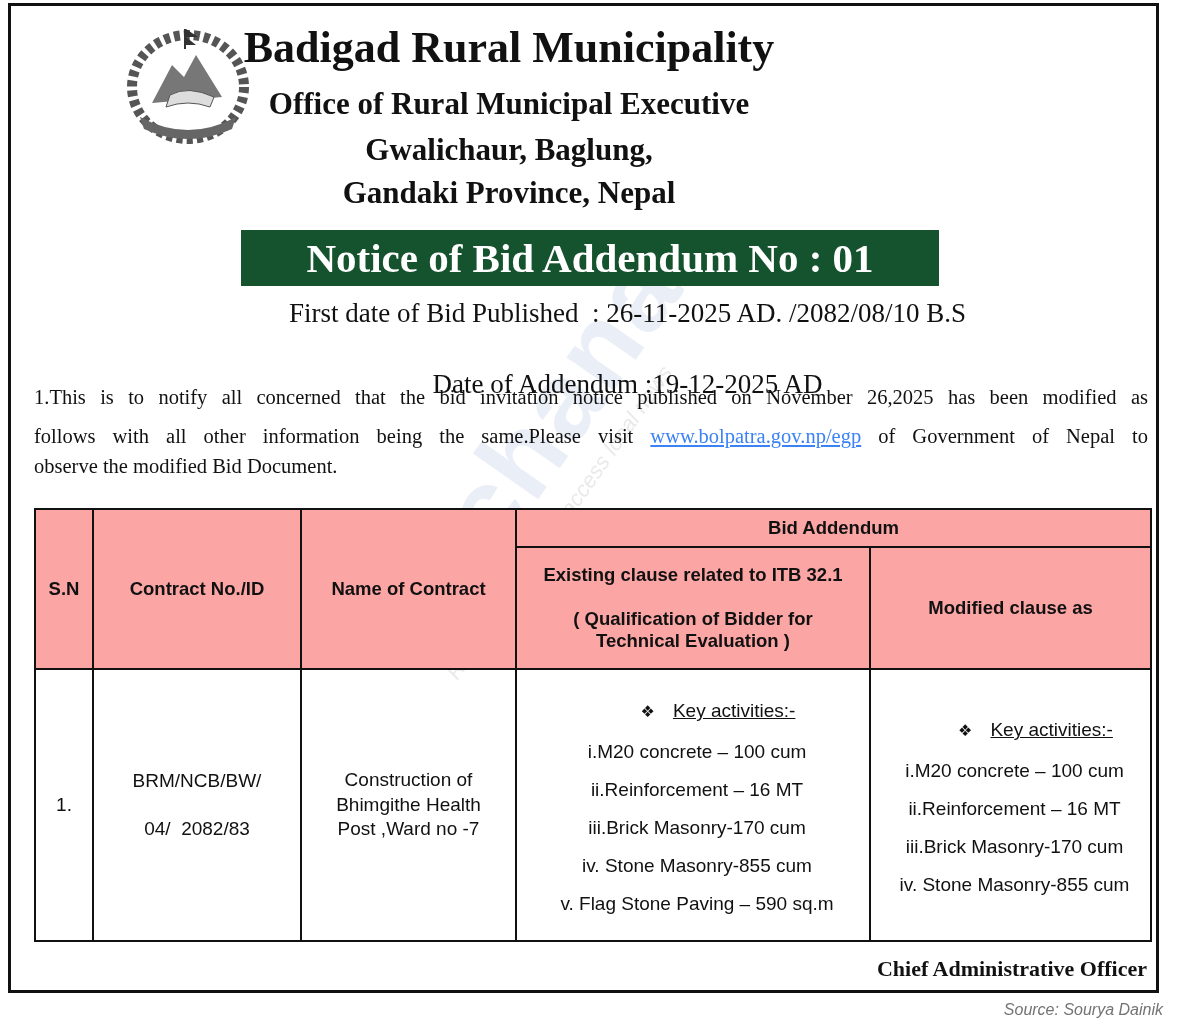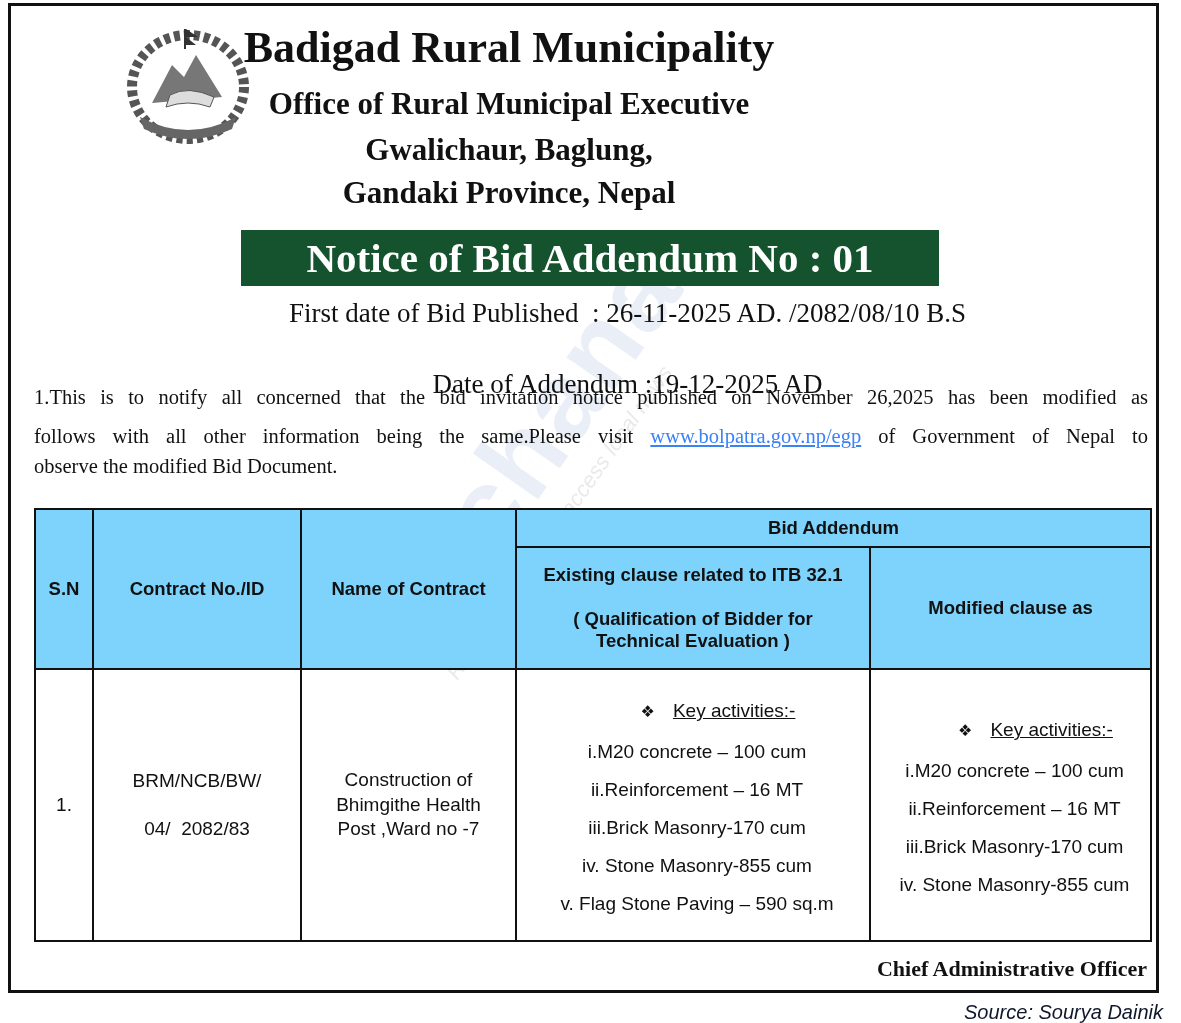--- a/index.html
+++ b/index.html
@@ -26,34 +26,34 @@
   .d2 { top: 341px; margin-top: 28px; }
 
   .para { position: absolute; left: 34px; width: 1114px; font-size: 20.5px; line-height: 1; }
   .p1 { top: 387px; text-align: justify; text-align-last: justify; }
   .p2 { top: 426px; text-align: justify; text-align-last: justify; }
   .p3 { top: 456px; }
   .link { color: #3b82f6; text-decoration: underline; }
 
   table.bid { position: absolute; left: 34px; top: 508px; width: 1116px; border-collapse: collapse; font-family: "Liberation Sans", sans-serif; font-size: 19px; table-layout: fixed; }
   table.bid th, table.bid td { border: 2px solid #111; }
-  table.bid th { background: #7dd3fc; font-weight: bold; text-align: center; vertical-align: middle; font-size: 18.5px; }
+  table.bid th { background: #fca5a5; font-weight: bold; text-align: center; vertical-align: middle; font-size: 18.5px; }
   .th-top { height: 38px; }
   .th-sub { height: 122px; }
   .th-sub .gap { display: block; height: 22px; }
   table.bid td { vertical-align: middle; text-align: center; height: 258px; font-size: 19px; line-height: 1.3; }
   td.list { text-align: left; vertical-align: top; padding: 12px 0 0 8px; }
   .kh { display: block; margin-left: 42px; margin-bottom: 9px; }
   .kh .bullet { margin-right: 18px; font-size: 16px; }
   .kh .u { text-decoration: underline; }
   .li { display: block; height: 38px; line-height: 38px; }
   .cn-line { display: block; line-height: 48px; }
 
   .signature { position: absolute; right: 34px; top: 956px; font-weight: bold; font-size: 22px; }
-  .source { position: absolute; right: 18px; top: 1001px; font-family: "Liberation Sans", sans-serif; font-style: italic; font-size: 20px; color: #0f172a; }
+  .source { position: absolute; right: 18px; top: 1001px; font-family: "Liberation Sans", sans-serif; font-style: italic; font-size: 16px; color: #737373; }
 </style>
 </head>
 <body>
 
 <div class="frame"></div>
 
 <div class="watermark">
   <div class="wm-big">Suchana</div>
   <div class="wm-small">Redefining how you access local news</div>
 </div>

